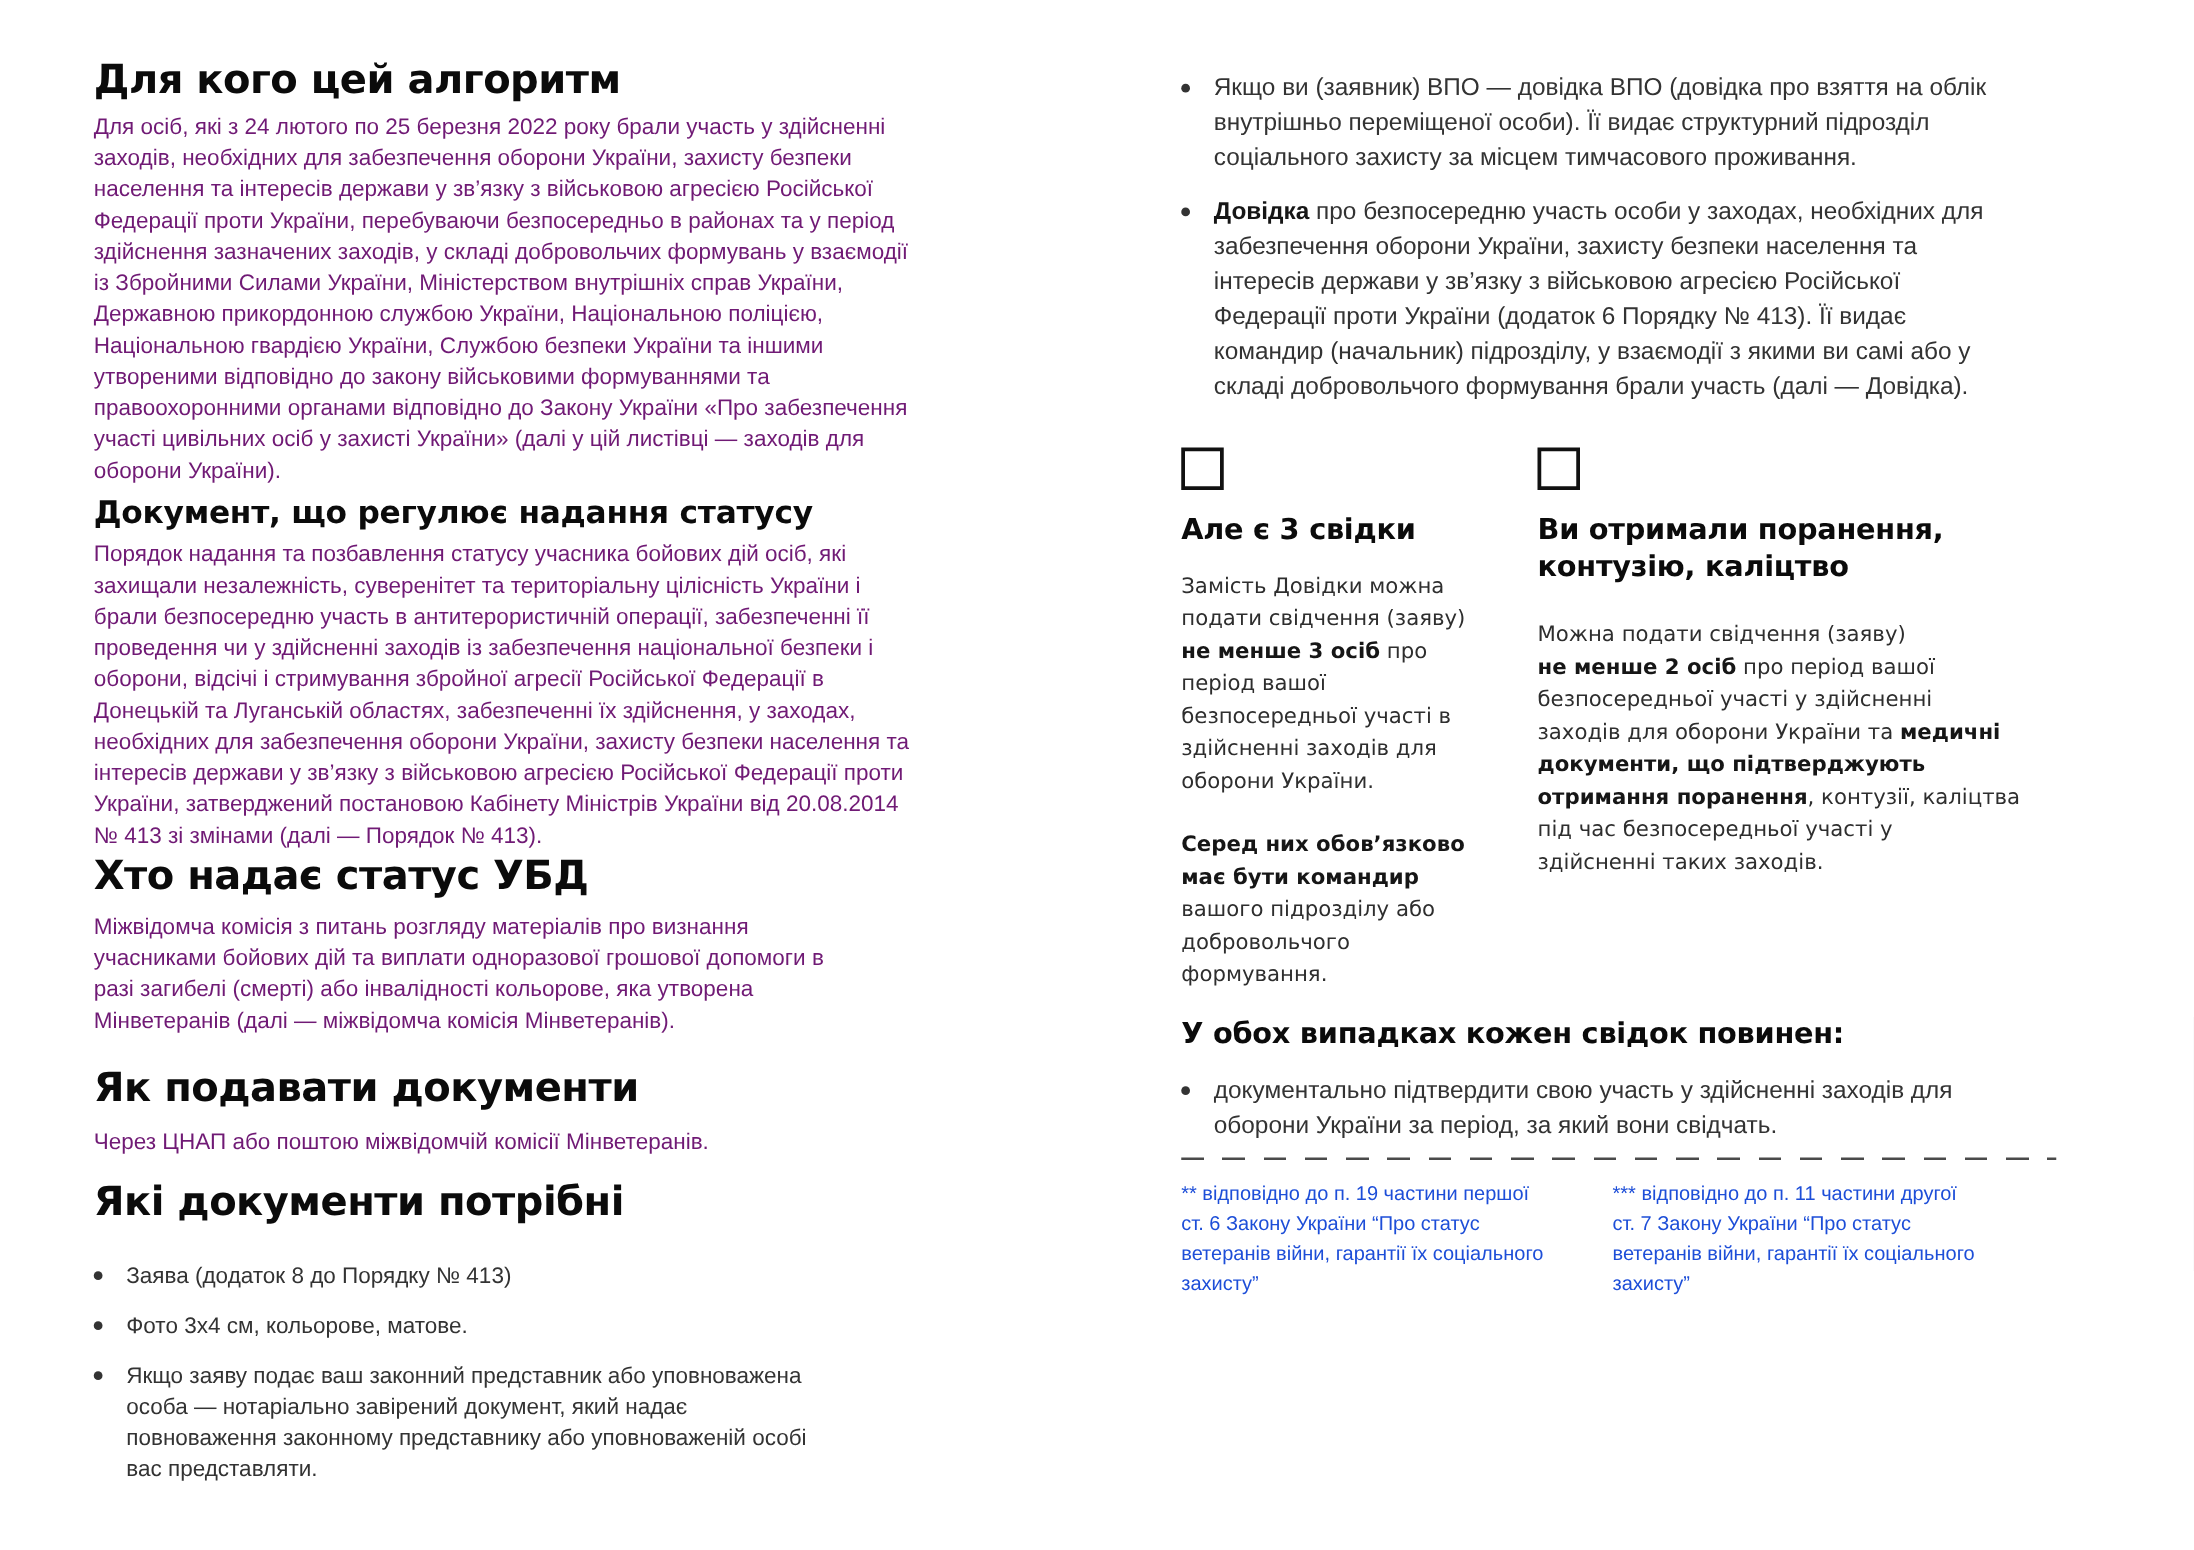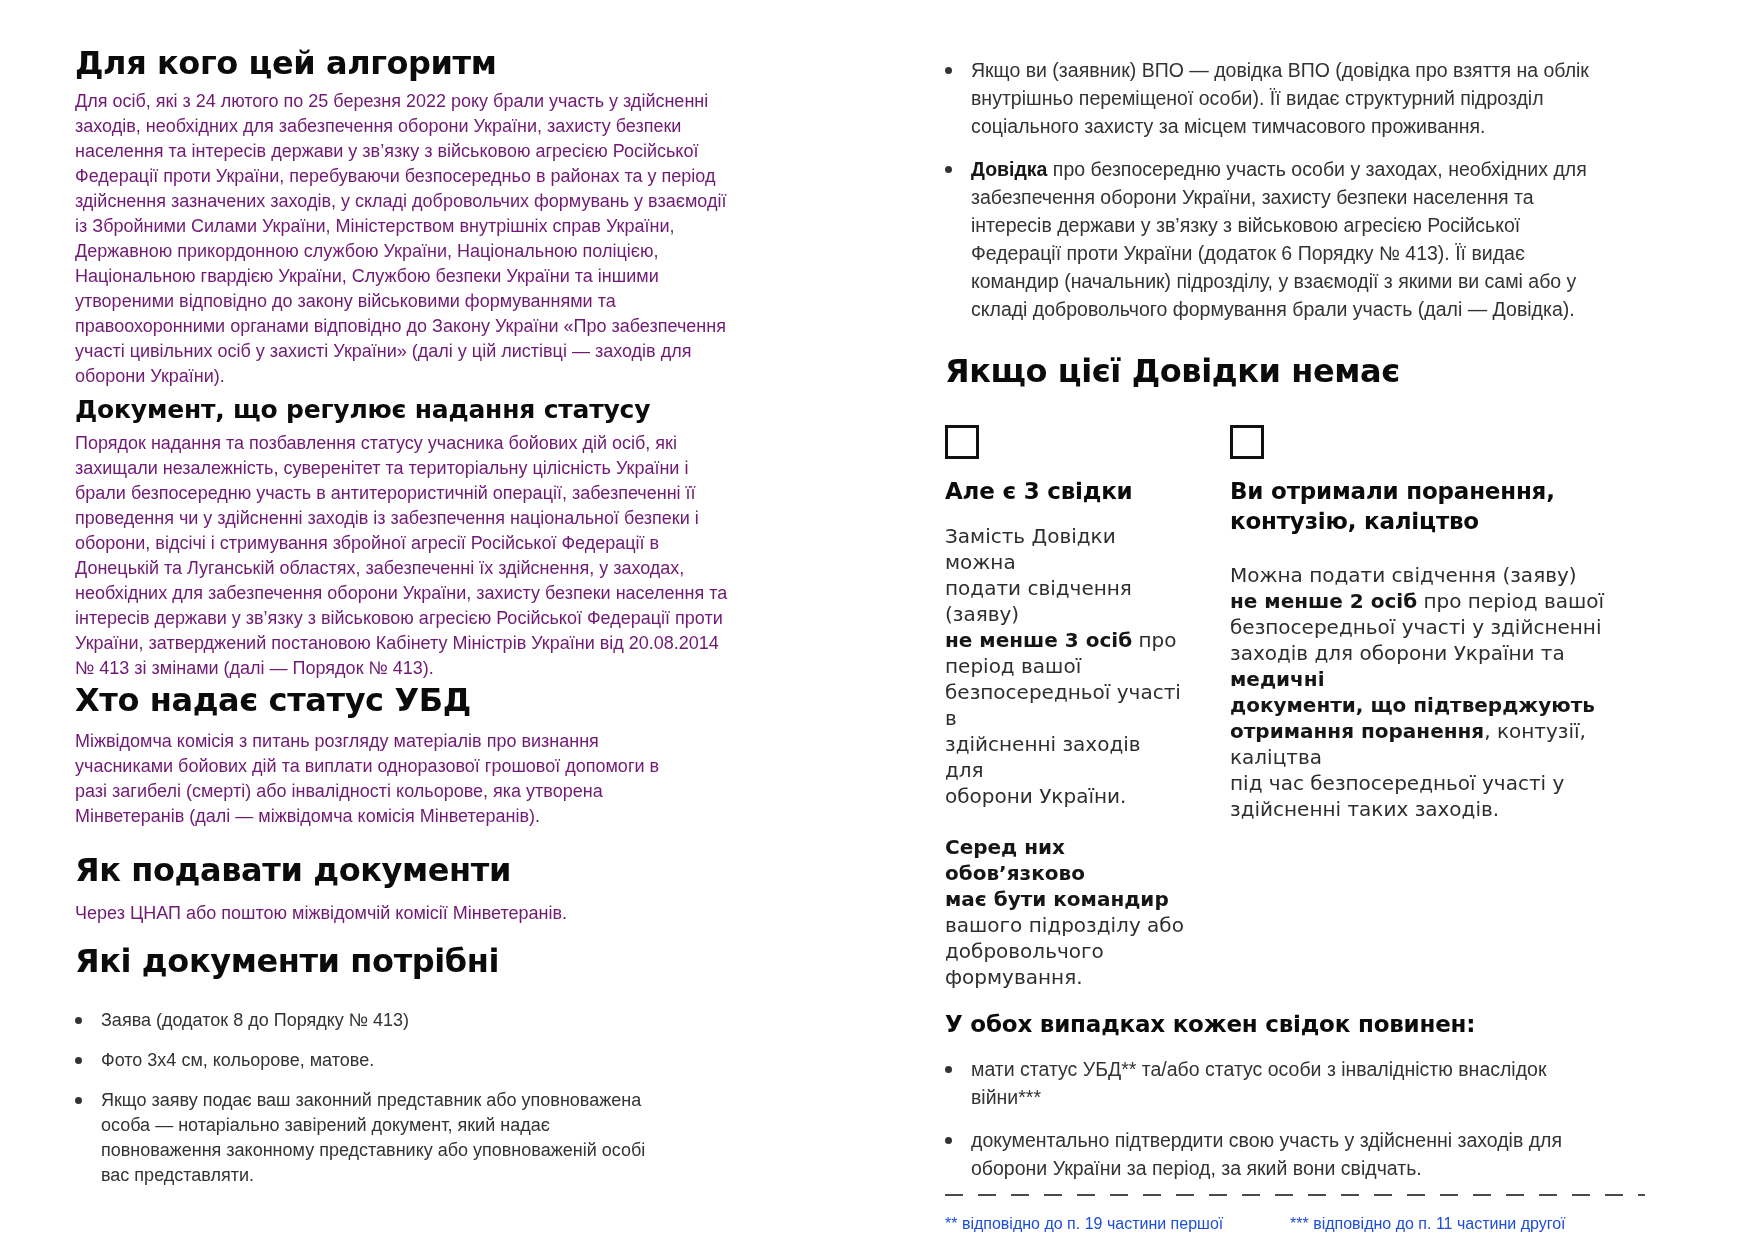--- a/index.html
+++ b/index.html
@@ -78,21 +78,21 @@
   .opt{display:block;}
   .opt-a{width:240px;}
   .opt-b{width:400px;margin-left:45px;}
   .checkbox{
     width:34px;height:34px;border:3px solid #111111;
     background:#ffffff;box-sizing:border-box;
   }
   .opt .h3{margin-top:17px;}
   .sub-p{
     font-family:"DejaVu Sans","Liberation Sans",sans-serif;
-    font-size:20px;line-height:26px;color:#2e2e2e;
+    font-size:17px;line-height:26px;color:#2e2e2e;
   }
   .opt-a .p1{margin-top:17px;}
   .opt-a .p2{margin-top:25px;}
   .opt-b .p1{margin-top:12px;}
   .opt-b .p2{margin-top:26px;}
 
   .h3-both{margin-top:19px;}
 
   .dashline{
     margin-top:12px;height:2px;width:700px;
@@ -176,21 +176,20 @@
         <span class="dot"></span>
         <span class="btxt pre"><span class="bb">Довідка</span><span> про безпосередню участь особи у заходах, необхідних для
 забезпечення оборони України, захисту безпеки населення та
 інтересів держави у зв’язку з військовою агресією Російської
 Федерації проти України (додаток 6 Порядку № 413). Її видає
 командир (начальник) підрозділу, у взаємодії з якими ви самі або у
 складі добровольчого формування брали участь (далі — Довідка).</span></span>
       </li>
     </ul>
 
-    <h1 class="h1 h1-nodov">Якщо цієї Довідки немає</h1>
 
     <div class="option-row">
       <div class="opt opt-a">
         <div class="checkbox"></div>
         <h3 class="h3 pre">Але є 3 свідки</h3>
         <p class="sub-p pre p1"><span>Замість Довідки можна
 подати свідчення (заяву)
 </span><span class="bb">не менше 3 осіб</span><span> про
 період вашої
 безпосередньої участі в
@@ -215,25 +214,20 @@
 під час безпосередньої участі у
 здійсненні таких заходів.</span></p>
       </div>
     </div>
 
     <h3 class="h3 h3-both">У обох випадках кожен свідок повинен:</h3>
 
     <ul class="blist right-list-bottom">
       <li>
         <span class="dot"></span>
-        <span class="btxt pre">мати статус УБД** та/або статус особи з інвалідністю внаслідок
-війни***</span>
-      </li>
-      <li>
-        <span class="dot"></span>
         <span class="btxt pre">документально підтвердити свою участь у здійсненні заходів для
 оборони України за період, за який вони свідчать.</span>
       </li>
     </ul>
 
     <div class="dashline"></div>
 
     <div class="footnotes">
       <p class="fn fn-1 pre">** відповідно до п. 19 частини першої
 ст. 6 Закону України “Про статус

